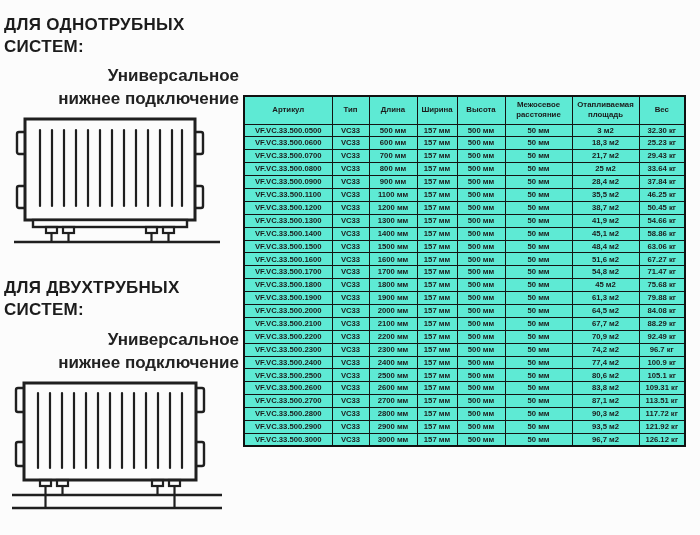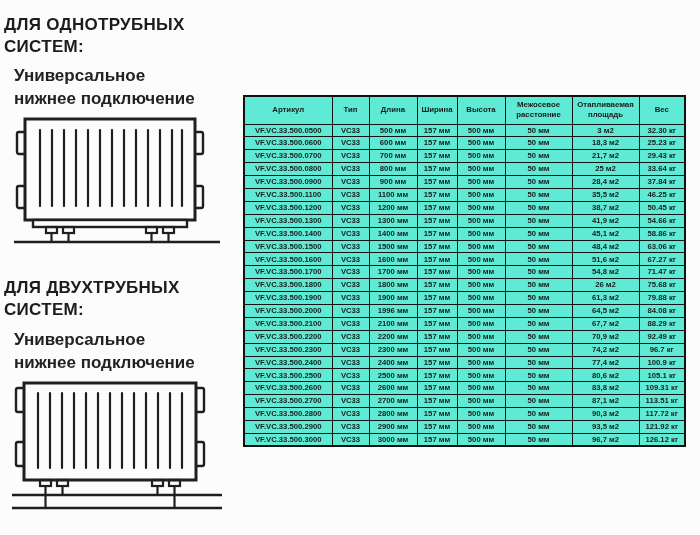--- a/index.html
+++ b/index.html
@@ -20,21 +20,21 @@
   .left-panel { position: absolute; left: 0; top: 0; width: 242px; height: 535px; }
   .section-title {
     position: absolute; left: 4px; width: 232px;
     font-size: 17px; font-weight: 800; line-height: 22px;
     text-align: left; white-space: pre-line; color: #1c1c1c;
     letter-spacing: 0.3px;
   }
   .section-subtitle {
     position: absolute; left: 14px; width: 225px;
     font-size: 17px; font-weight: 700; line-height: 23px;
-    text-align: left; white-space: pre-line; color: #222;
+    text-align: right; white-space: pre-line; color: #222;
   }
   .title-1 { top: 14px; }
   .subtitle-1 { top: 64px; }
   .title-2 { top: 277px; }
   .subtitle-2 { top: 328px; }
   .diagram-1 { position: absolute; left: 12px; top: 112px; }
   .diagram-2 { position: absolute; left: 10px; top: 378px; }
   svg .stroke { stroke: #1f1f1f; fill: none; }
   svg .fill-w { fill: #fcfcfc; }
 
@@ -306,37 +306,37 @@
             <td>54,8 м2</td>
             <td>71.47 кг</td>
           </tr>
           <tr>
             <td>VF.VC.33.500.1800</td>
             <td>VC33</td>
             <td>1800 мм</td>
             <td>157 мм</td>
             <td>500 мм</td>
             <td>50 мм</td>
-            <td>26 м2</td>
+            <td>45 м2</td>
             <td>75.68 кг</td>
           </tr>
           <tr>
             <td>VF.VC.33.500.1900</td>
             <td>VC33</td>
             <td>1900 мм</td>
             <td>157 мм</td>
             <td>500 мм</td>
             <td>50 мм</td>
             <td>61,3 м2</td>
             <td>79.88 кг</td>
           </tr>
           <tr>
             <td>VF.VC.33.500.2000</td>
             <td>VC33</td>
-            <td>1996 мм</td>
+            <td>2000 мм</td>
             <td>157 мм</td>
             <td>500 мм</td>
             <td>50 мм</td>
             <td>64,5 м2</td>
             <td>84.08 кг</td>
           </tr>
           <tr>
             <td>VF.VC.33.500.2100</td>
             <td>VC33</td>
             <td>2100 мм</td>

